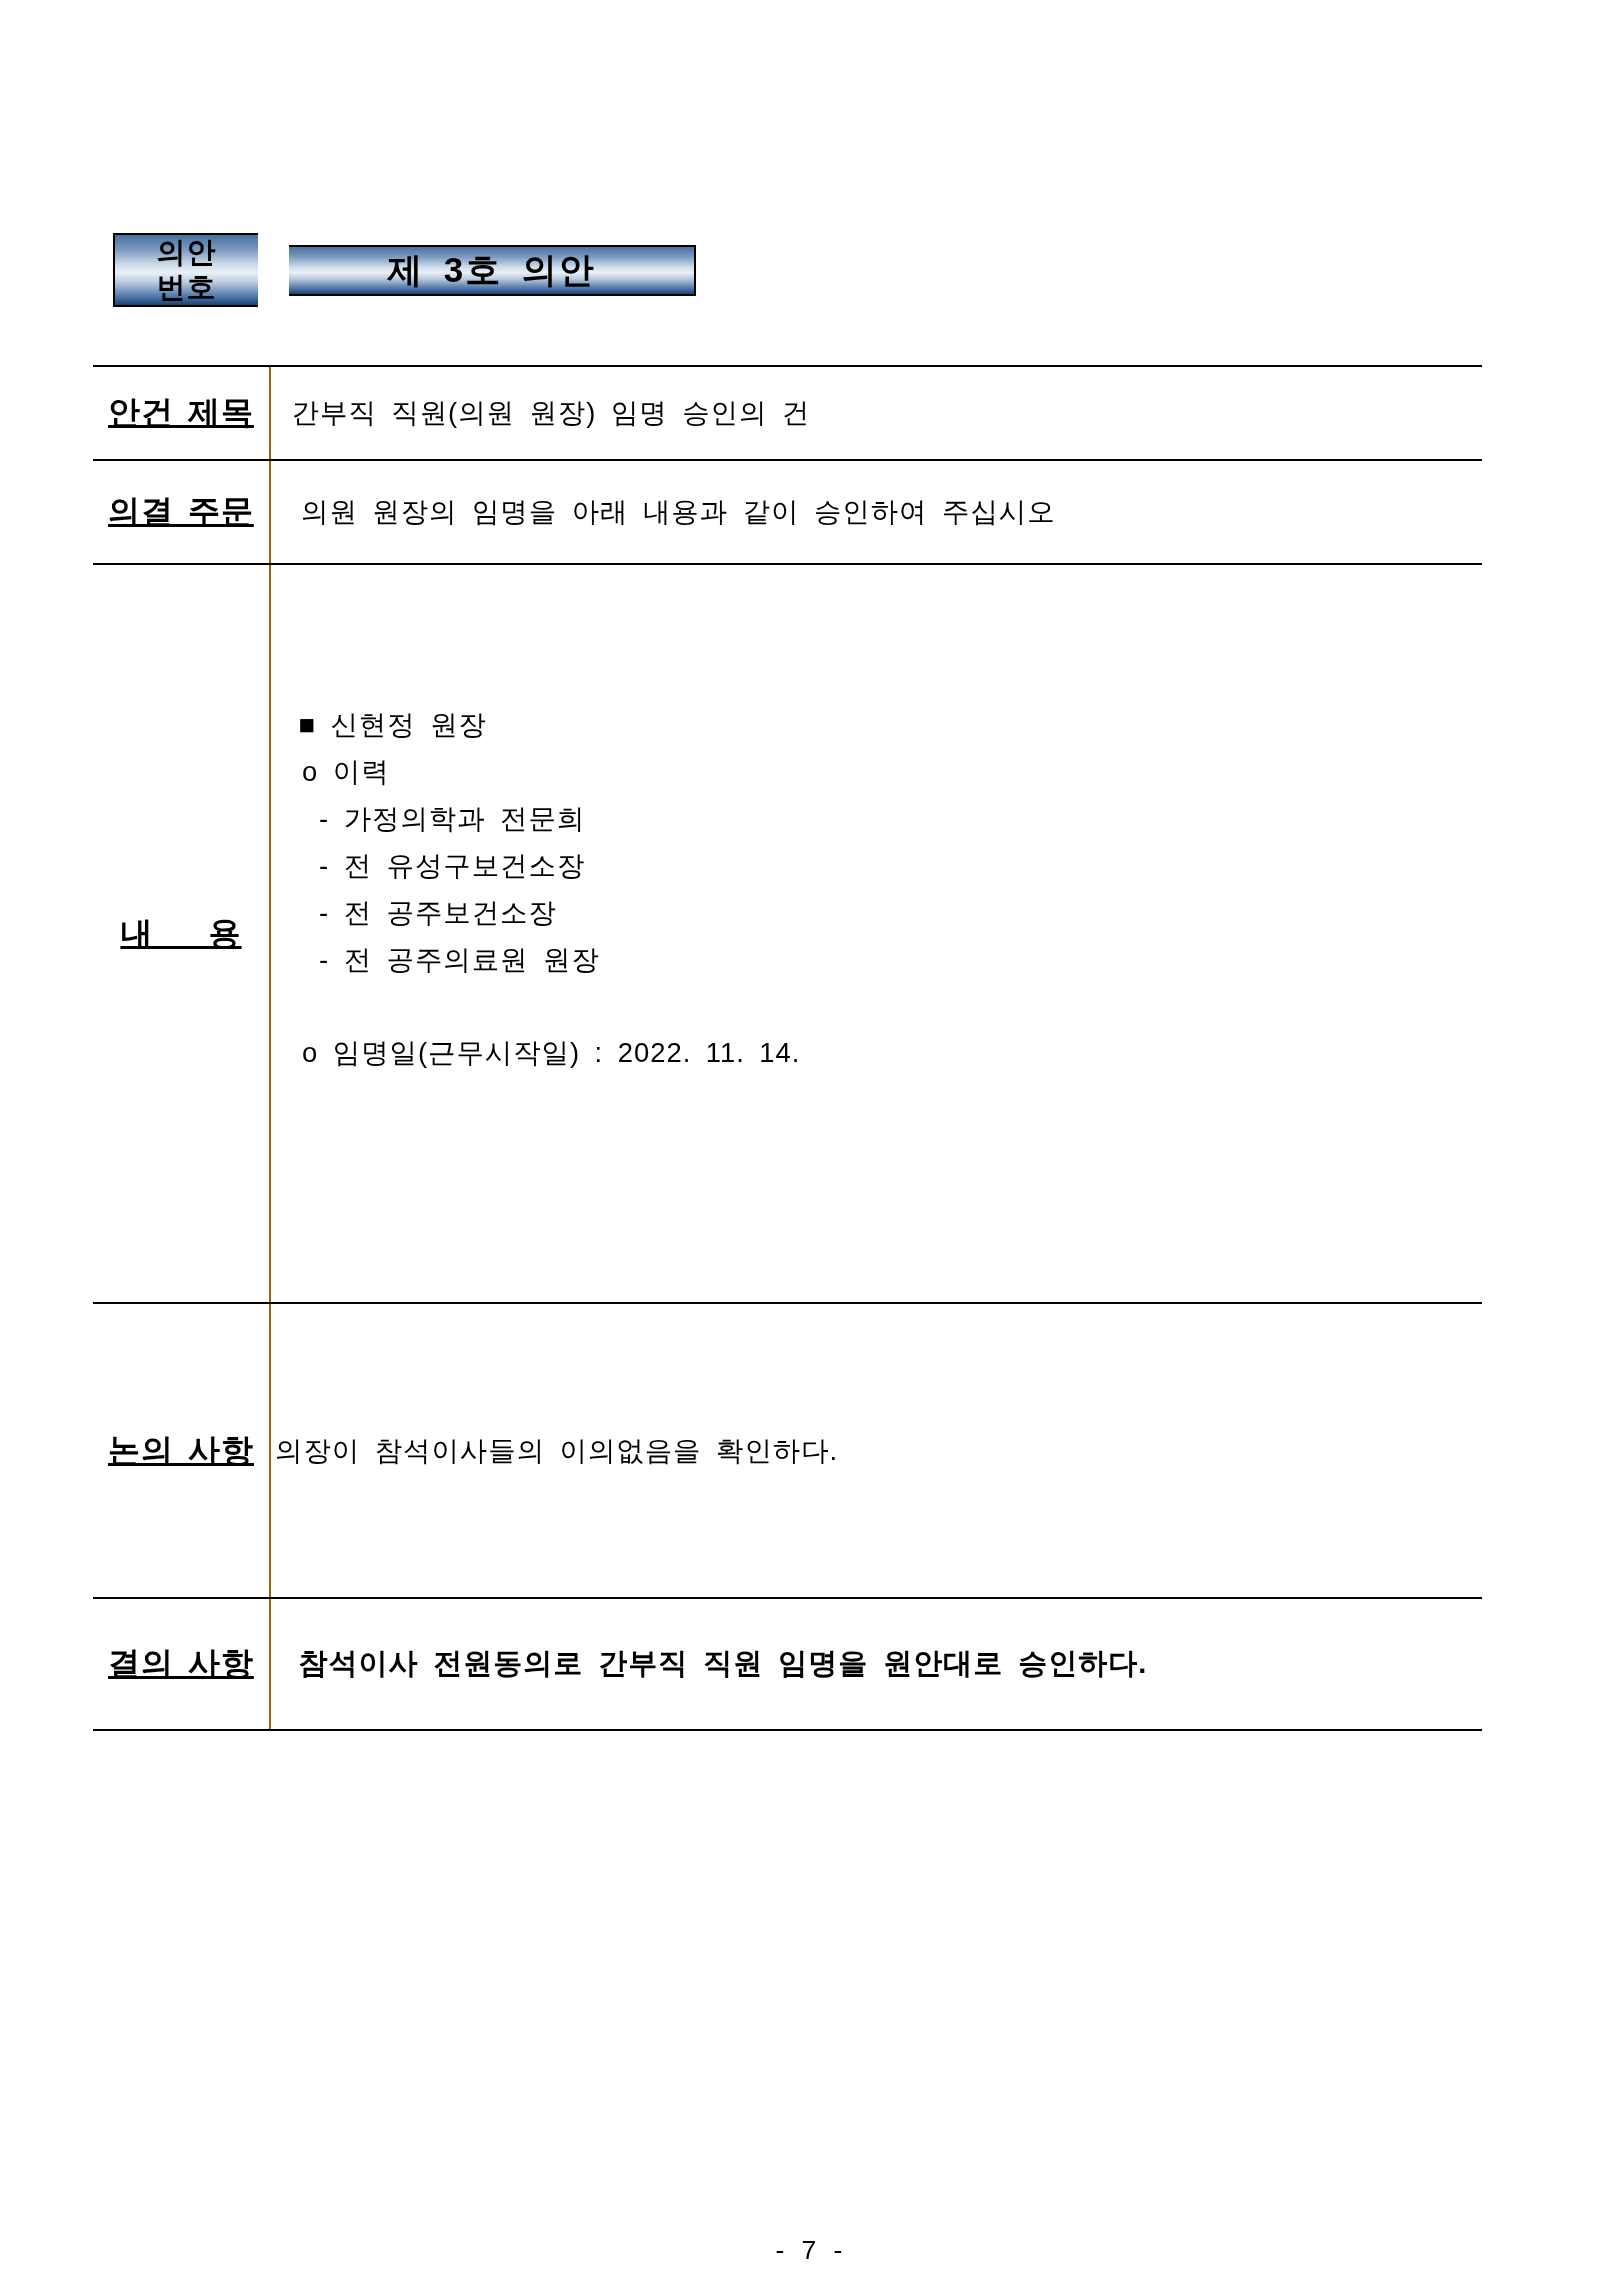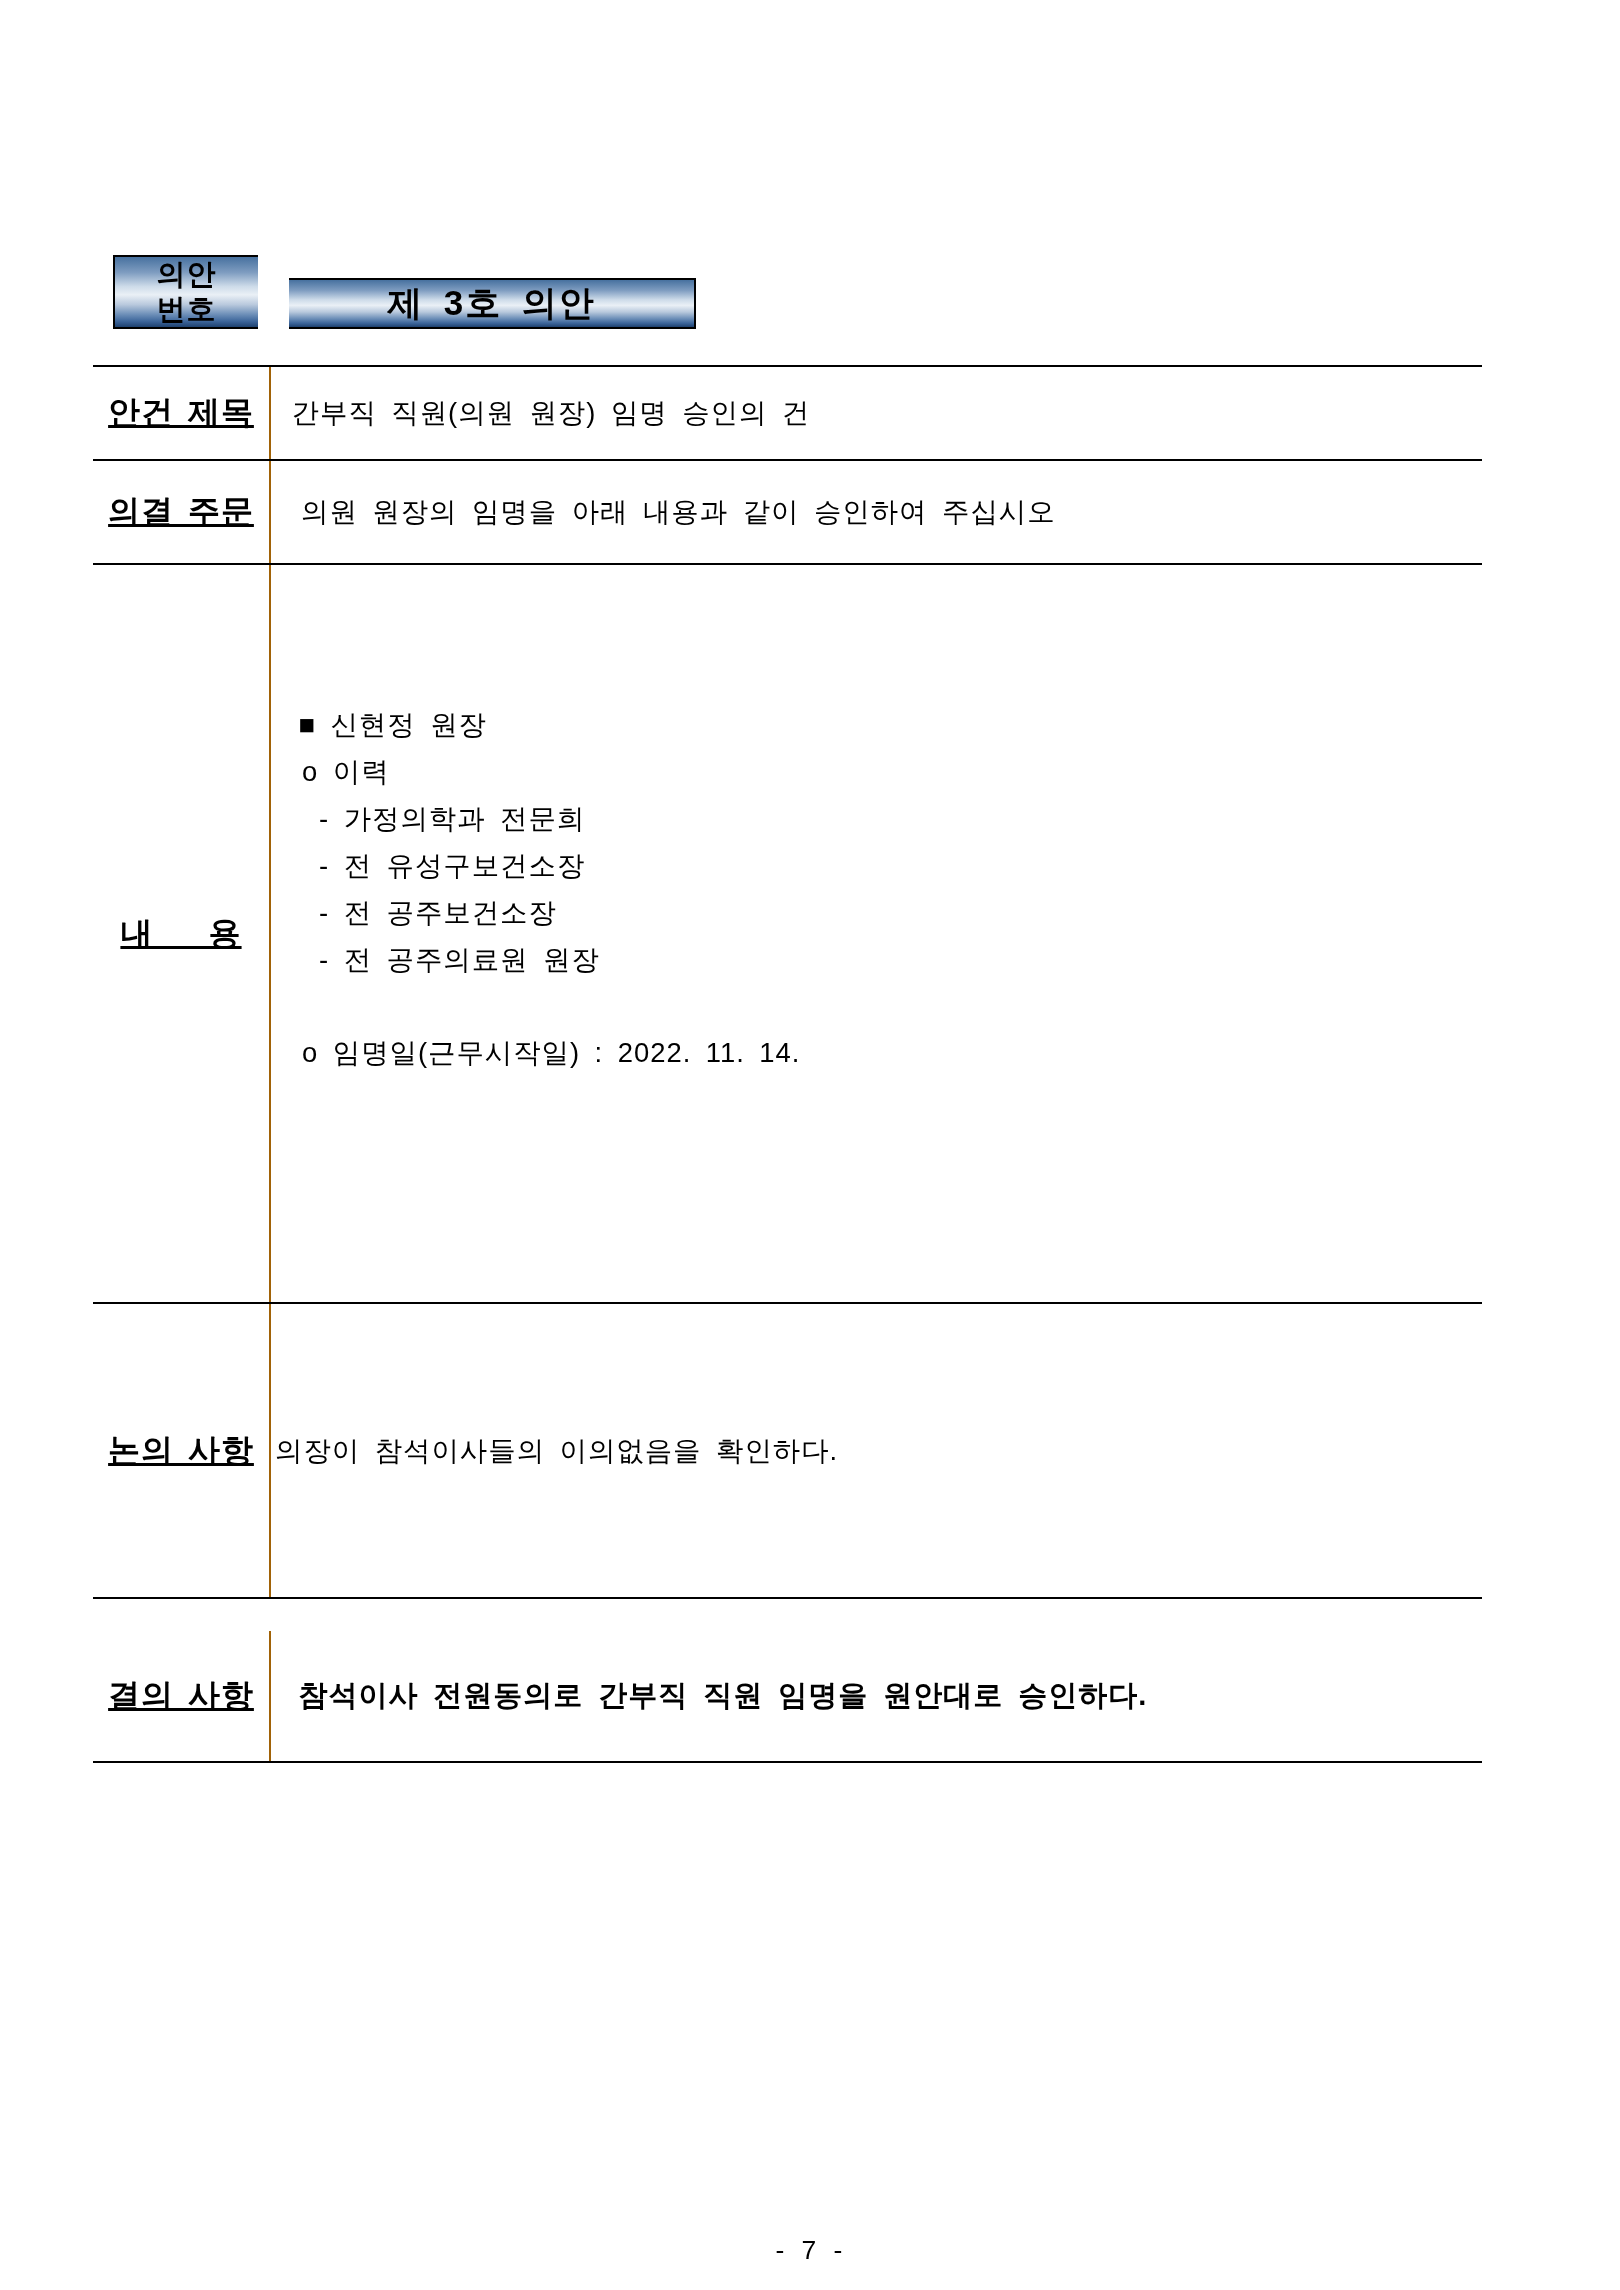--- a/index.html
+++ b/index.html
@@ -7,21 +7,21 @@
     position:relative;
     width:1620px;height:2291px;
     background:#ffffff;
     font-family:"Liberation Sans","DejaVu Sans",sans-serif;
     color:#000000;
     overflow:hidden;
   }
   
   .badge{
     position:absolute;left:113px;top:211px;height:118px;
-    display:flex;align-items:flex-end;
+    display:flex;align-items:center;
   }
   .badge-box{
     background:linear-gradient(180deg,
       #47719f 0%, #7e9cc0 22%, #cddbe9 42%, #eaf0f6 54%,
       #b9c9dd 68%, #6d8fb8 82%, #3c659a 92%, #1e416f 100%);
     display:flex;flex-direction:column;align-items:center;justify-content:center;
     box-sizing:border-box;
   }
   .badge-left{
     width:145px;
@@ -42,21 +42,21 @@
   }
   .t-row{
     display:flex;align-items:stretch;
     border-bottom:2px solid #000;
     box-sizing:border-box;
   }
   .row-1{height:94px;}
   .row-2{height:104px;}
   .row-3{height:739px;}
   .row-4{height:295px;}
-  .row-5{height:132px;margin-top:32px;}
+  .row-5{height:132px;}
   .t-label{
     width:178px;flex:0 0 178px;
     border-right:2px solid #a16207;
     display:flex;align-items:center;justify-content:center;
     font-size:32px;font-weight:bold;letter-spacing:1px;word-spacing:3.9px;
     white-space:pre;
     box-sizing:border-box;
     text-decoration:underline;
   }
   .t-content{

